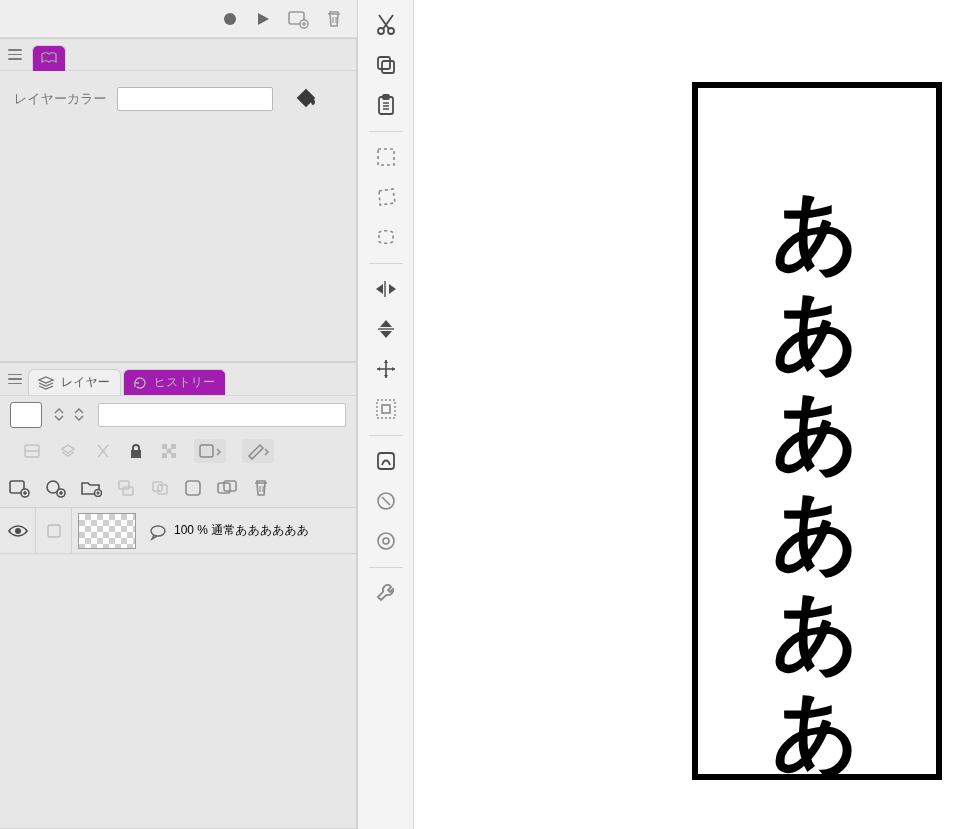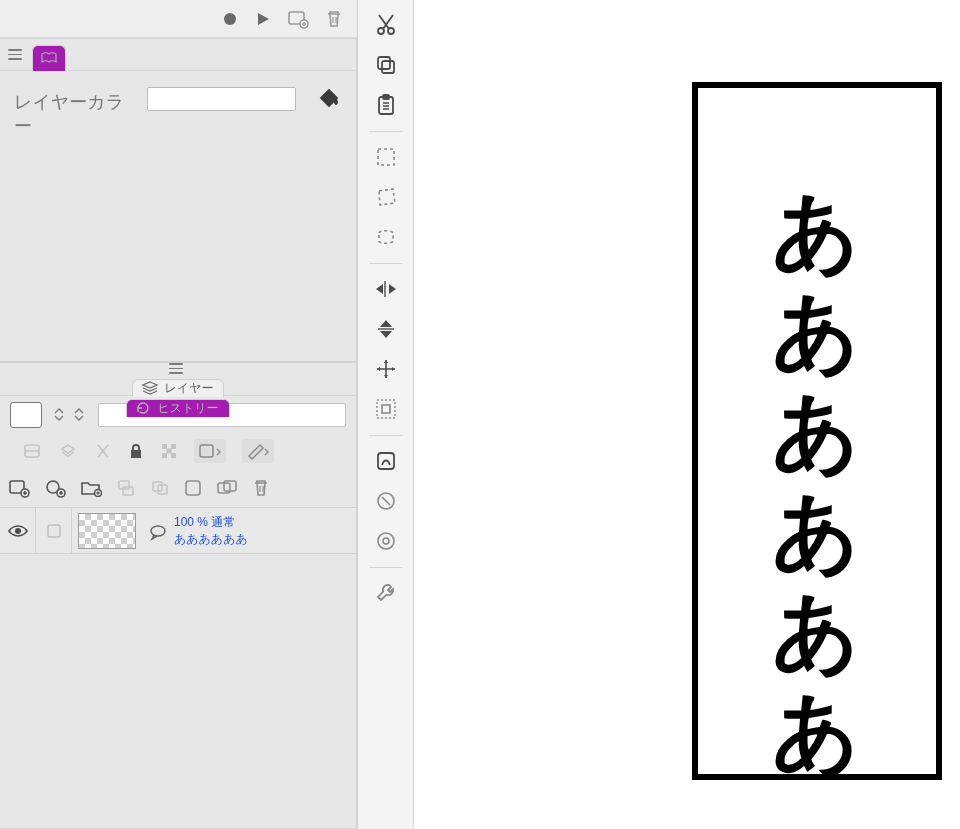--- a/index.html
+++ b/index.html
@@ -90,40 +90,39 @@
   .tab-icn{color:#6f6f6f;}
 
   
   .lp-body{
     padding:16px 14px 6px 14px;
     height:254px;
     display:flex;
     gap:10px;
     align-items:flex-start;
   }
-  .lp-label{color:#777;font-size:18px;margin-top:3px;}
+  .lp-label{color:#777;font-size:13px;margin-top:3px;}
   .color-swatch{
     width:156px;height:24px;
     background:#ffffff;
     border:1px solid #b9b9b9;
     border-radius:2px;
   }
   .paint-bucket{margin-left:10px;margin-top:-2px;}
 
   
   .layer-panel{
     flex:1;
     min-height:0;
   }
   .lay-head{
     height:32px;
     display:flex;align-items:center;
     padding:0 8px;
     gap:2px;
-    flex-direction:column;
   }
   .lay-toprow{
     height:38px;display:flex;align-items:center;
     padding:0 10px;gap:10px;
     border-top:1px solid #d6d6d6;
   }
   .mode-thumb{
     width:32px;height:26px;border:1.5px solid #7a7a7a;border-radius:3px;background:#fff;
   }
   .chevpair{display:flex;flex-direction:column;gap:1px;color:#7a7a7a;margin-left:2px;}
@@ -168,21 +167,21 @@
   }
   .lr-thumb.checker{
     background:
       linear-gradient(45deg,#cfcfcf 25%,transparent 25%,transparent 75%,#cfcfcf 75%),
       linear-gradient(45deg,#cfcfcf 25%,transparent 25%,transparent 75%,#cfcfcf 75%);
     background-size:12px 12px;
     background-position:0 0,6px 6px;
     background-color:#fff;
   }
   .lr-type-icn{margin:0 6px;color:#666;}
-  .lr-text{display:flex;flex-direction:column;line-height:1.35;color:#1d4ed8;}
+  .lr-text{display:flex;flex-direction:row;line-height:1.35;color:#000000;}
   .lr-text .l1{font-size:12px;}
   .lr-text .l2{font-size:12px;}
 
   
   .tool-strip .tbtn{
     width:40px;height:38px;
     display:flex;align-items:center;justify-content:center;
     color:#898989;
     margin-bottom:2px;
   }

